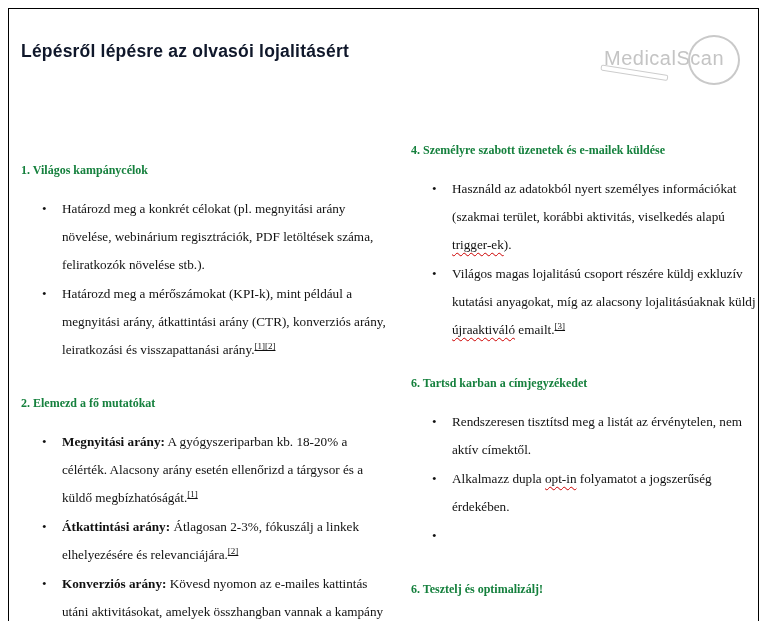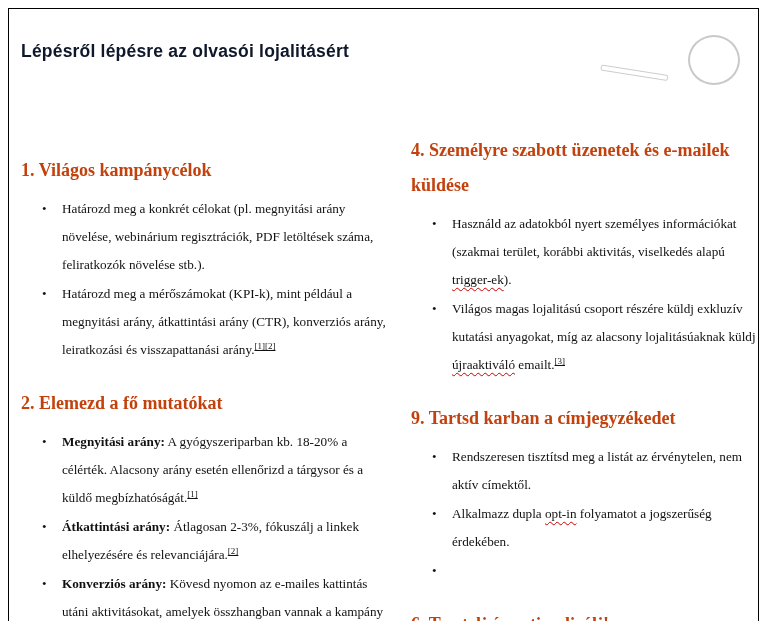--- a/index.html
+++ b/index.html
@@ -33,21 +33,21 @@
     position:absolute;left:2px;top:44px;width:66px;height:4px;
     border:1.5px solid #cdcdcd;background:#fff;border-radius:2px;
     transform:rotate(9deg);transform-origin:right center;
   }
   
   .columns{display:flex;gap:18px;padding:0 8px 0 12px;margin-top:32px;}
   .col{box-sizing:border-box;}
   .col-left{width:372px;flex:none;padding-top:20px;}
   .col-right{width:349px;flex:none;}
   .section-heading{
-    font-size:18px;font-weight:bold;line-height:35px;margin:22px 0 7px 0;color:#c2410c;
+    font-size:12px;font-weight:bold;line-height:35px;margin:22px 0 7px 0;color:#15803d;
   }
   .col .section-heading:first-child{margin-top:0;}
   .bullet-item{display:flex;margin:0 0 1px 0;}
   .bullet-marker{flex:none;width:20px;margin-left:21px;font-size:13px;line-height:28px;color:#111;}
   .bullet-text{font-size:13.2px;line-height:28px;color:#111;}
   .seg-bold{font-weight:bold;text-align:right;}
   .seg-cite{
     font-size:9px;vertical-align:super;line-height:0;
     text-decoration:underline;text-decoration-thickness:1px;color:#111;cursor:pointer;
   }
@@ -56,20 +56,21 @@
     text-decoration-thickness:1px;text-underline-offset:3px;text-align:center;
   }
 </style>
 </head>
 <body>
 
 <div class="page">
   <div class="header">
     <div class="doc-title">Lépésről lépésre az olvasói lojalitásért</div>
     <div class="logo">
+      <span class="logo-text"><span>Medical</span><span>S</span><span>can</span></span>
       <span class="logo-ring"></span>
       <span class="logo-handle"></span>
     </div>
   </div>
 
   <div class="columns">
     <div class="col col-left">
         <div class="section-heading">1. Világos kampánycélok</div>
         <div class="bullet-item">
           <span class="bullet-marker">•</span>
@@ -96,21 +97,21 @@
     <div class="col col-right">
         <div class="section-heading">4. Személyre szabott üzenetek és e-mailek küldése</div>
         <div class="bullet-item">
           <span class="bullet-marker">•</span>
           <span class="bullet-text"><span>Használd az adatokból nyert személyes információkat (szakmai terület, korábbi aktivitás, viselkedés alapú </span><span class="seg-err">trigger-ek</span><span>).</span></span>
         </div>
         <div class="bullet-item">
           <span class="bullet-marker">•</span>
           <span class="bullet-text"><span>Világos magas lojalitású csoport részére küldj exkluzív kutatási anyagokat, míg az alacsony lojalitásúaknak küldj </span><span class="seg-err">újraaktiváló</span><span> emailt.</span><span class="seg-cite">[3]</span></span>
         </div>
-        <div class="section-heading">9. Tartsd karban a címjegyzékedet</div>
+        <div class="section-heading">6. Tartsd karban a címjegyzékedet</div>
         <div class="bullet-item">
           <span class="bullet-marker">•</span>
           <span class="bullet-text"><span>Rendszeresen tisztítsd meg a listát az érvénytelen, nem aktív címektől.</span></span>
         </div>
         <div class="bullet-item">
           <span class="bullet-marker">•</span>
           <span class="bullet-text"><span>Alkalmazz dupla </span><span class="seg-err">opt-in</span><span> folyamatot a jogszerűség érdekében.</span></span>
         </div>
         <div class="bullet-item">
           <span class="bullet-marker">•</span>

